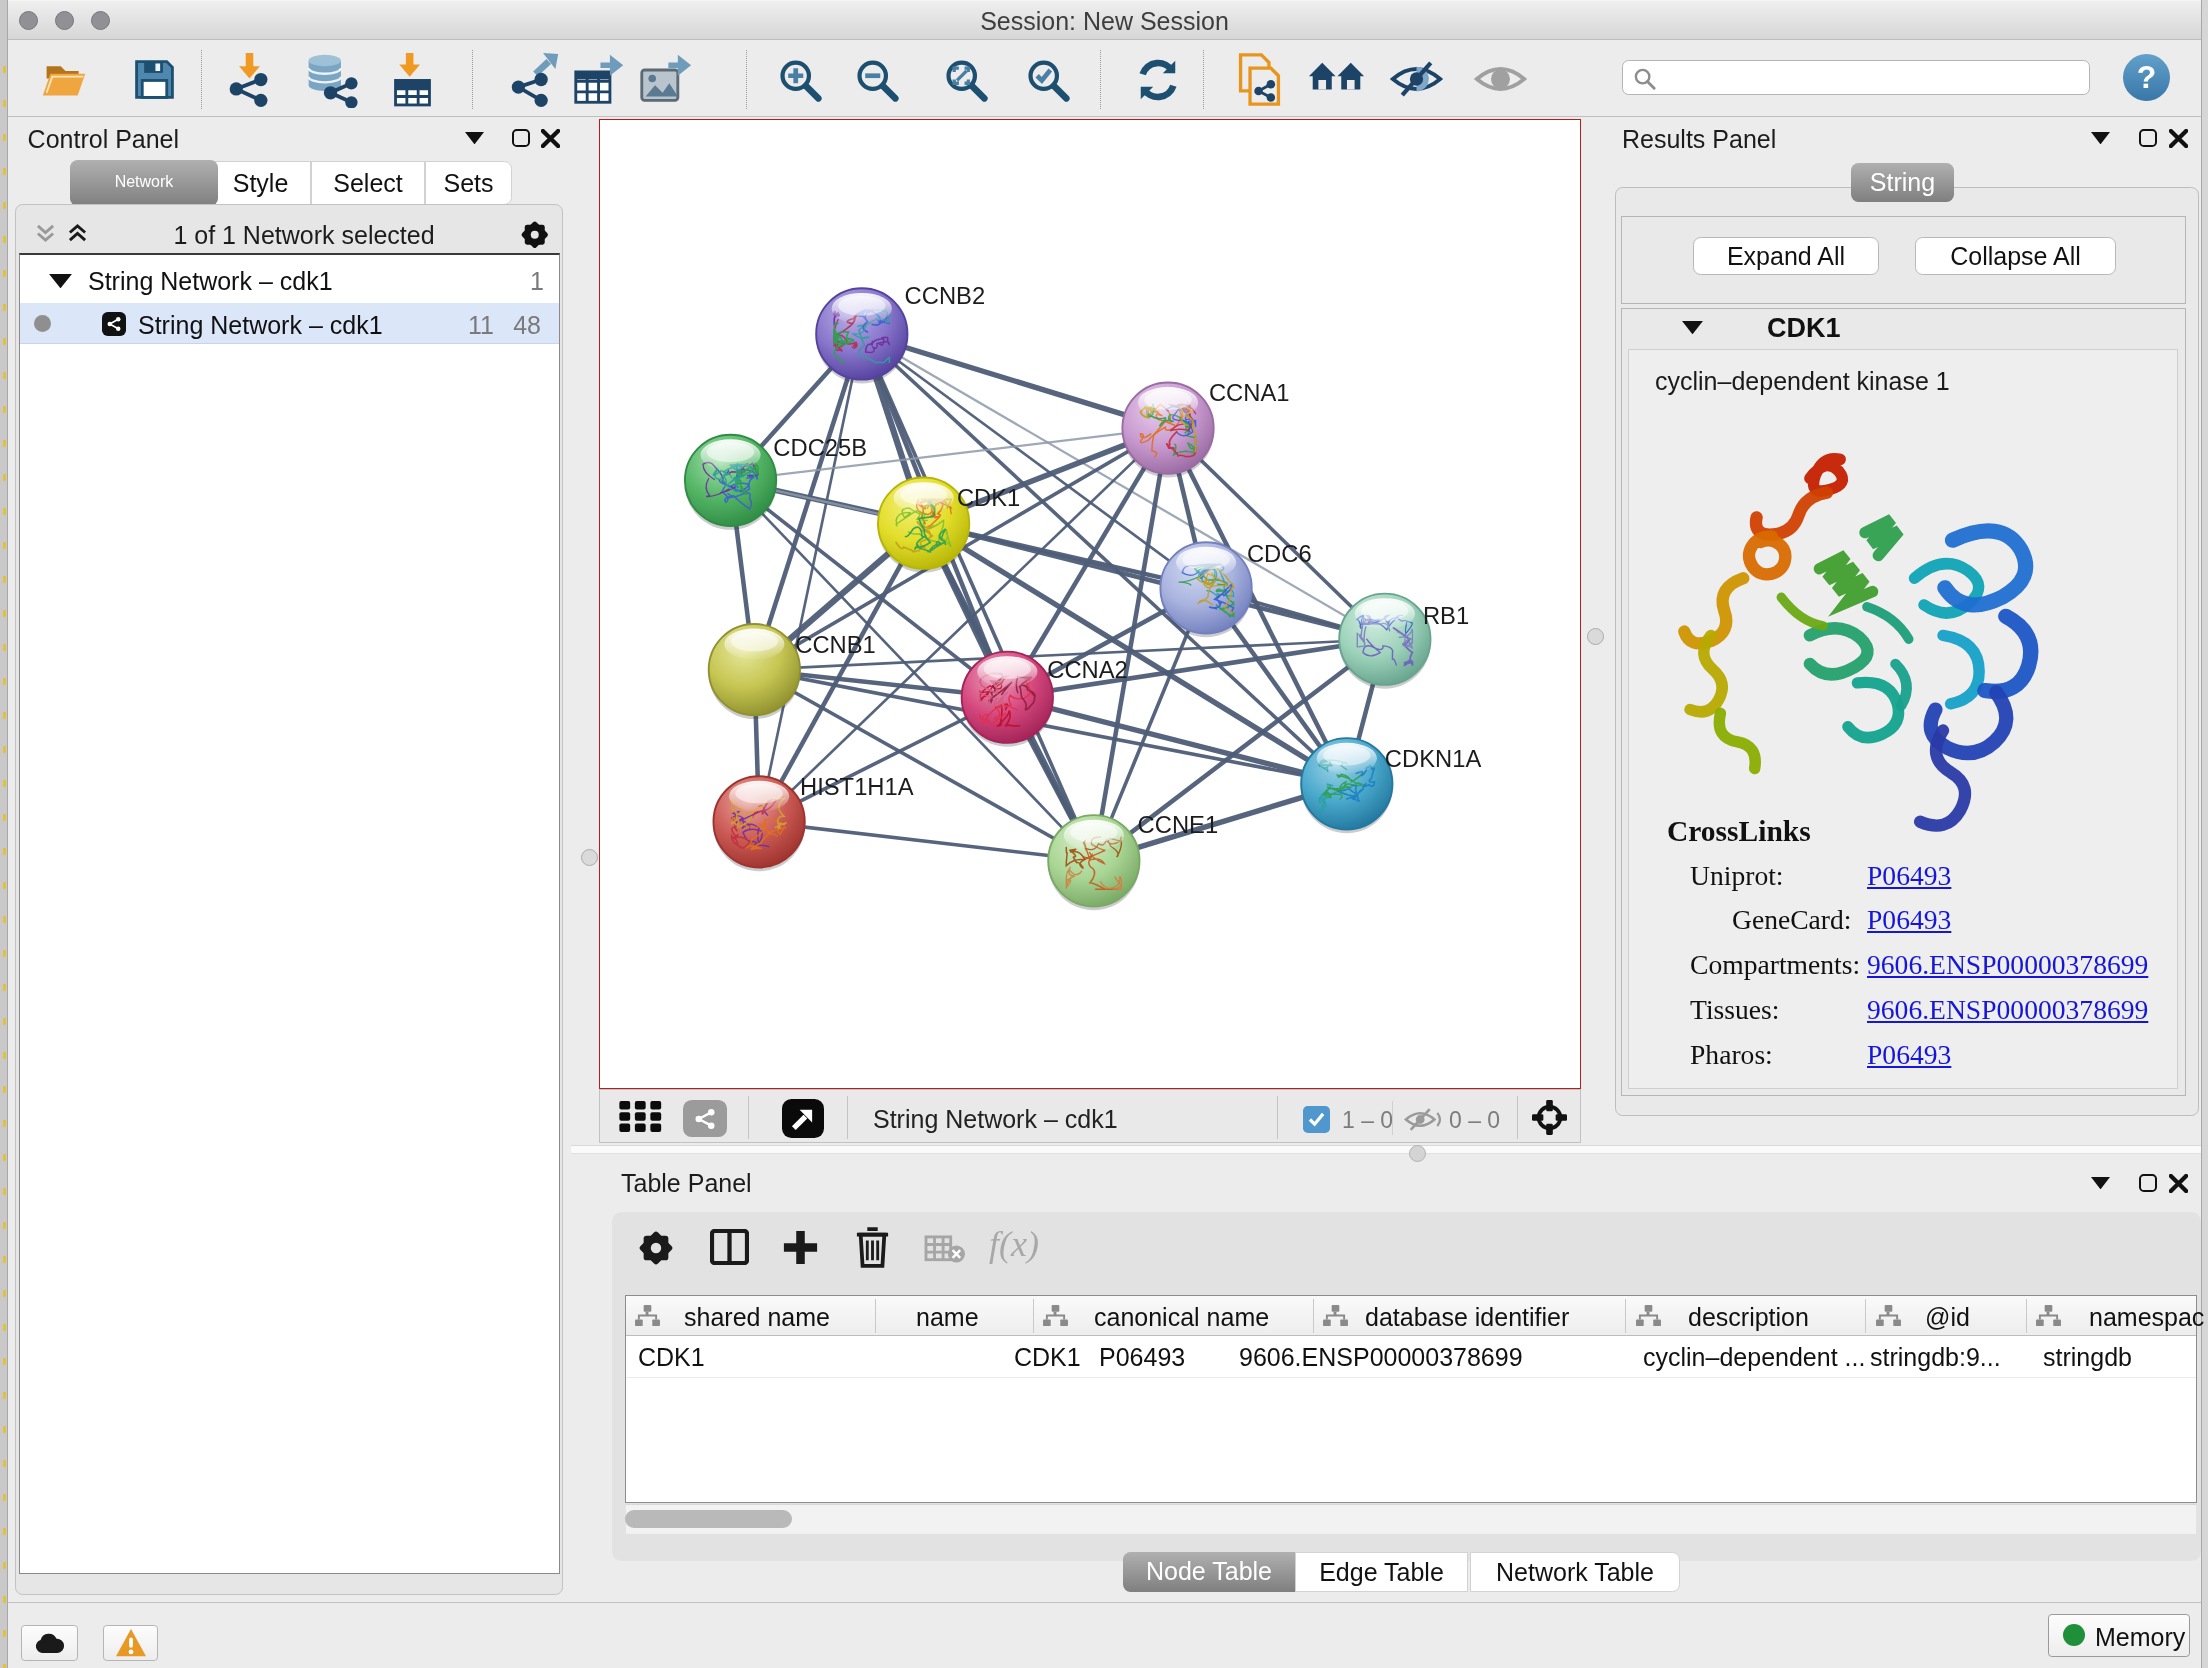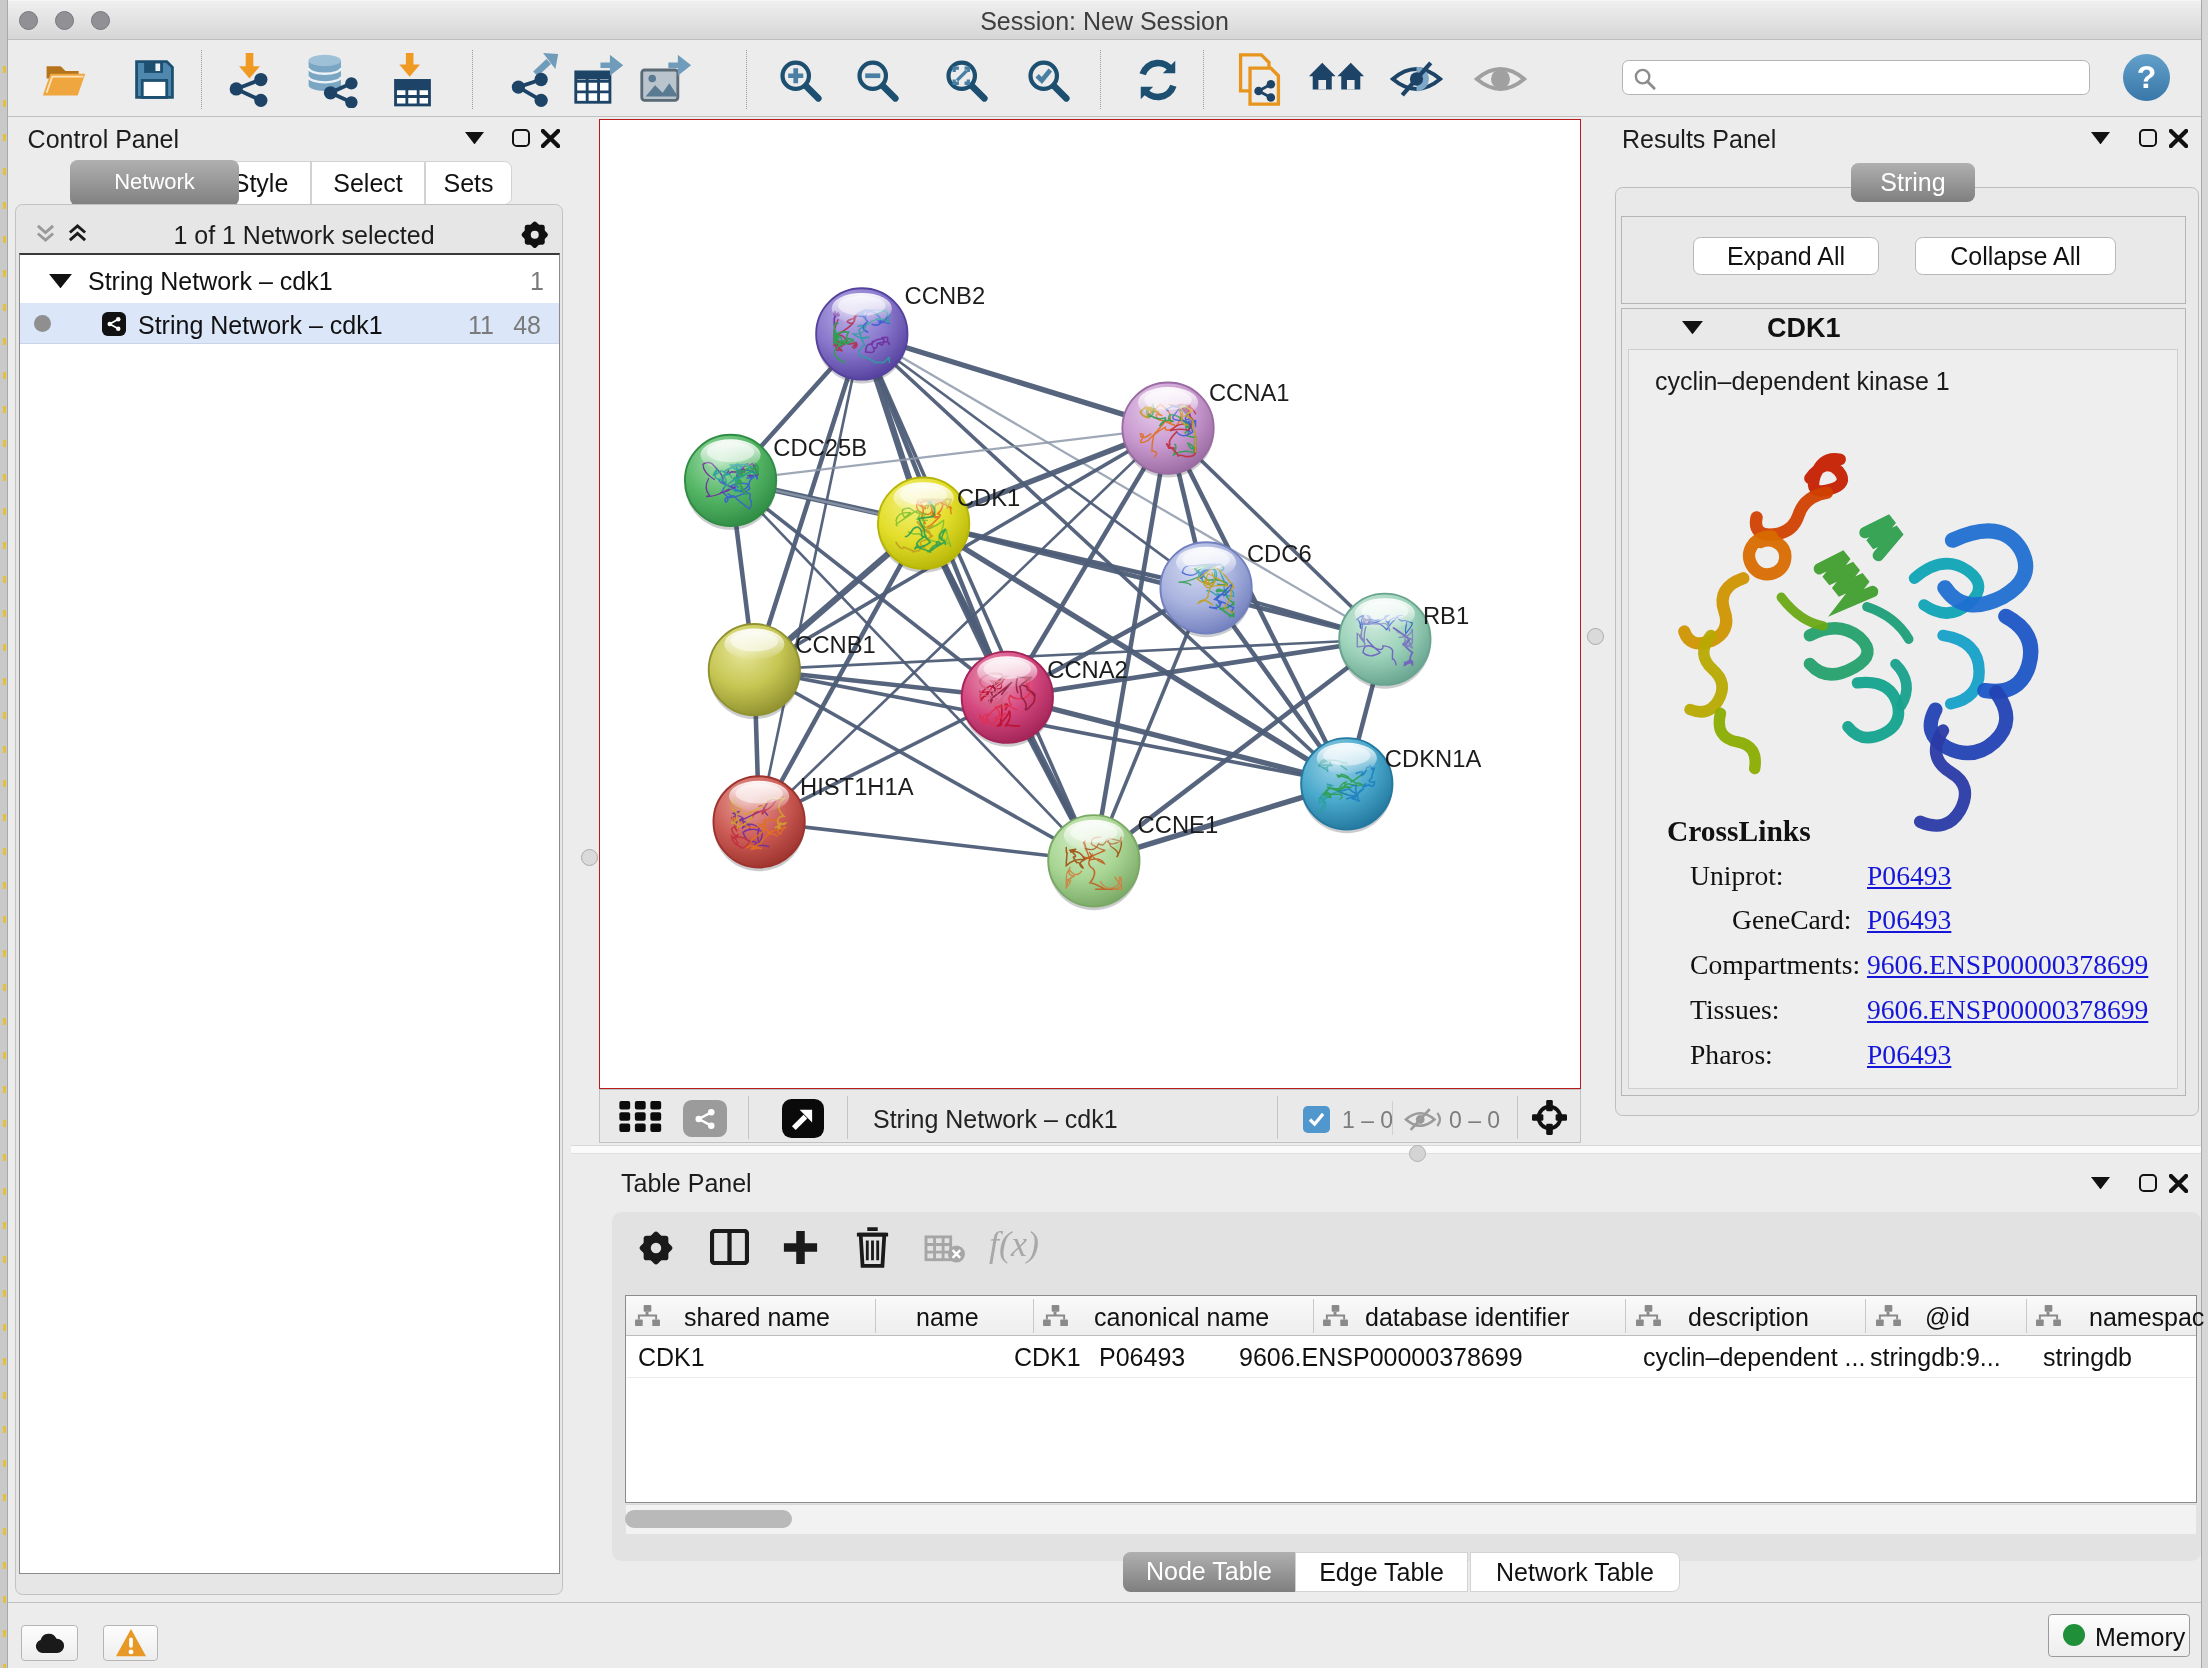--- a/index.html
+++ b/index.html
@@ -167,21 +167,21 @@
     <path d="M0 0 h20 l-10 13 z" fill="#111"></path>
   </svg>
 <div class="abs" style="left:512px;top:129px;width:18px;height:18px;border:2.9px solid #111;border-radius:4.8px;"></div>
 <svg class="icon" style="left:541px;top:129px;" width="19" height="19" viewBox="0 0 20 20">
     <path d="M2 2 L18 18 M18 2 L2 18" stroke="#111" stroke-width="4.5" stroke-linecap="round"></path>
   </svg>
 
 <div class="abs tabun" style="left:210px;top:161px;width:101px;height:44px;font-size:25px;text-align:center;line-height:42px;border-radius:0;">Style</div>
 <div class="abs tabun" style="left:311px;top:161px;width:114px;height:44px;font-size:25px;text-align:center;line-height:42px;border-radius:0;">Select</div>
 <div class="abs tabun" style="left:425px;top:161px;width:87px;height:44px;font-size:25px;text-align:center;line-height:42px;border-radius:0 7.6px 7.6px 0;">Sets</div>
-<div class="abs tabsel" style="left:70px;top:160px;width:169px;height:46px;font-size:22px;text-align:center;line-height:44px;border-radius:7.6px;">Network</div>
+<div class="abs tabsel" style="left:70px;top:160px;width:148px;height:46px;font-size:16px;text-align:center;line-height:44px;border-radius:7.6px;">Network</div>
 
 <div class="abs" style="left:15px;top:204px;width:548px;height:1391px;background:#e6e6e6;border:1px solid #c2c2c2;border-radius:7.6px;"></div>
 
 <svg class="icon" style="left:36px;top:224px;" width="19" height="19" viewBox="0 0 20 20">
 <path d="M2 2 l8 7 8 -7 M2 10 l8 7 8 -7" fill="none" stroke="#999" stroke-width="3"></path>
 </svg>
 <svg class="icon" style="left:68px;top:224px;" width="19" height="19" viewBox="0 0 20 20">
 <path d="M2 9 l8 -7 8 7 M2 17 l8 -7 8 7" fill="none" stroke="#1a1a1a" stroke-width="3"></path>
 </svg>
 <div class="abs" style="left:114px;top:221px;width:380px;text-align:center;font-size:25px;color:#1c1c1c;">1 of 1 Network selected</div>
@@ -576,21 +576,21 @@
 <div class="abs paneltitle" style="left:1622px;top:125px;">Results Panel</div>
 <svg class="icon" style="left:2091px;top:132px;" width="19" height="12.4" viewBox="0 0 20 13">
     <path d="M0 0 h20 l-10 13 z" fill="#111"></path>
   </svg>
 <div class="abs" style="left:2139px;top:129px;width:18px;height:18px;border:2.9px solid #111;border-radius:4.8px;"></div>
 <svg class="icon" style="left:2169px;top:129px;" width="19" height="19" viewBox="0 0 20 20">
     <path d="M2 2 L18 18 M18 2 L2 18" stroke="#111" stroke-width="4.5" stroke-linecap="round"></path>
   </svg>
 
 <div class="abs" style="left:1615px;top:187px;width:584px;height:929px;background:#e9e9e9;border:1px solid #bdbdbd;border-radius:7.6px;"></div>
-<div class="abs tabsel" style="left:1851px;top:163px;width:124px;height:39px;font-size:25px;text-align:center;line-height:38px;border-radius:7.6px;">String</div>
+<div class="abs tabsel" style="left:1851px;top:163px;width:103px;height:39px;font-size:25px;text-align:center;line-height:38px;border-radius:7.6px;">String</div>
 
 <div class="abs" style="left:1621px;top:216px;width:565px;height:88px;background:#e9e9e9;border:1px solid #b5b5b5;"></div>
 <div class="abs" style="left:1693px;top:237px;width:186px;height:38px;background:#fff;border:1px solid #b8b8b8;border-radius:7.6px;font-size:25px;text-align:center;line-height:36px;color:#111;">Expand All</div>
 <div class="abs" style="left:1915px;top:237px;width:201px;height:38px;background:#fff;border:1px solid #b8b8b8;border-radius:7.6px;font-size:25px;text-align:center;line-height:36px;color:#111;">Collapse All</div>
 
 <div class="abs" style="left:1621px;top:308px;width:565px;height:788px;background:#e9e9e9;border:1px solid #b5b5b5;"></div>
 <svg class="icon" style="left:1682px;top:321px;" width="21" height="13.3" viewBox="0 0 22 14">
     <path d="M0 0 h22 l-11 14 z" fill="#111"></path>
   </svg>
 <div class="abs" style="left:1767px;top:313px;font-size:27px;font-weight:700;color:#111;">CDK1</div>

